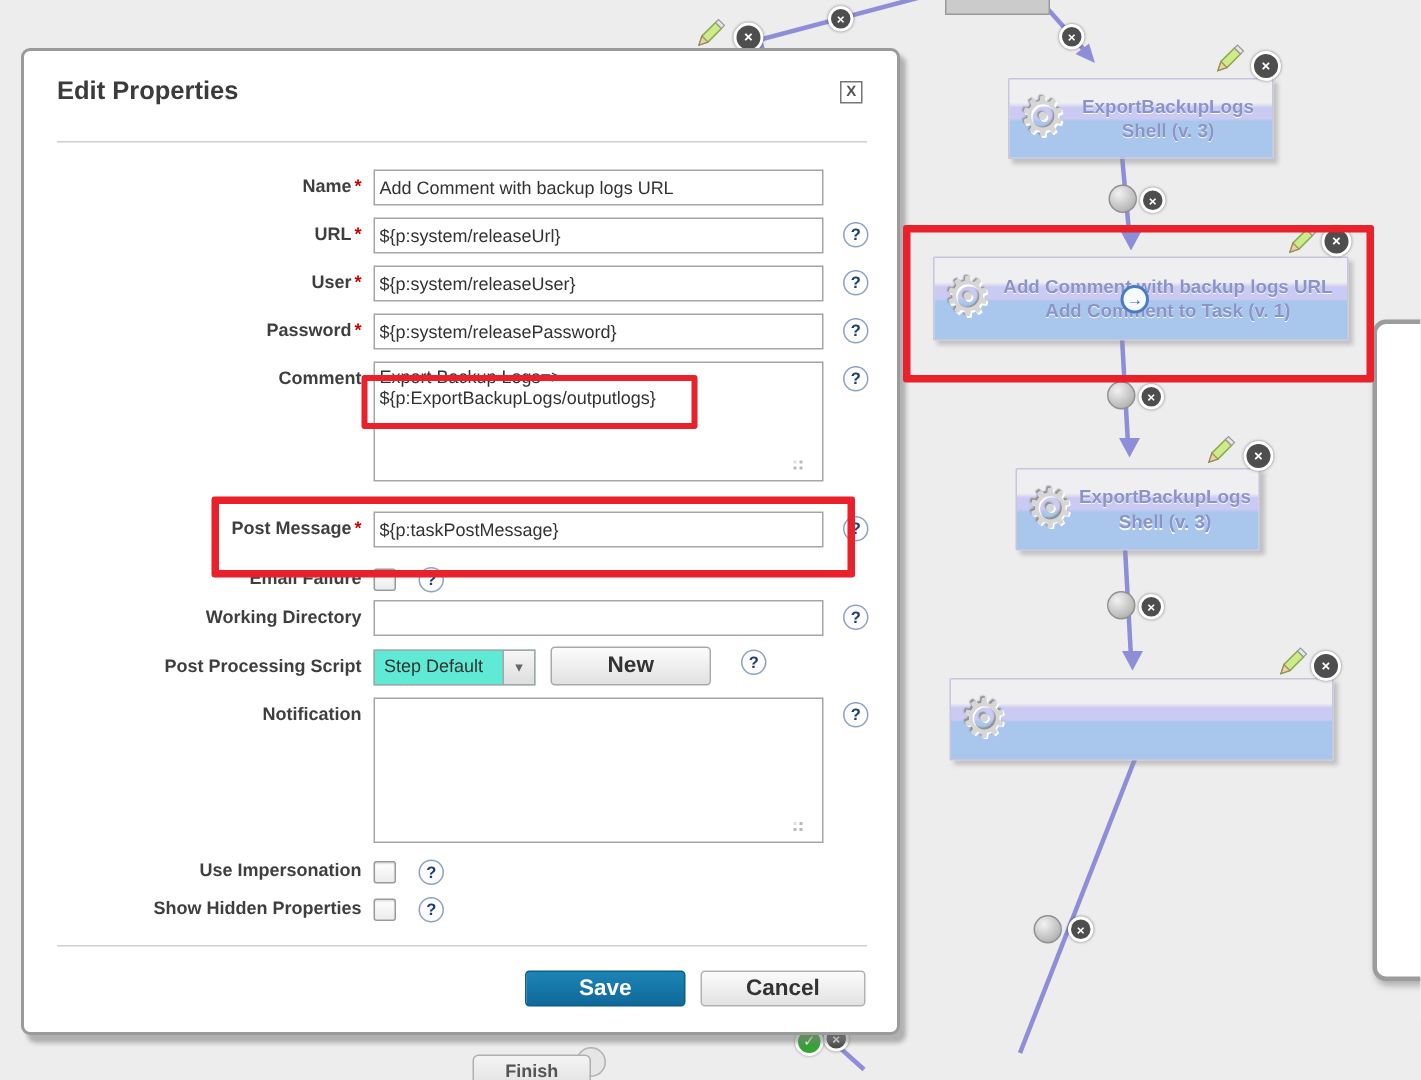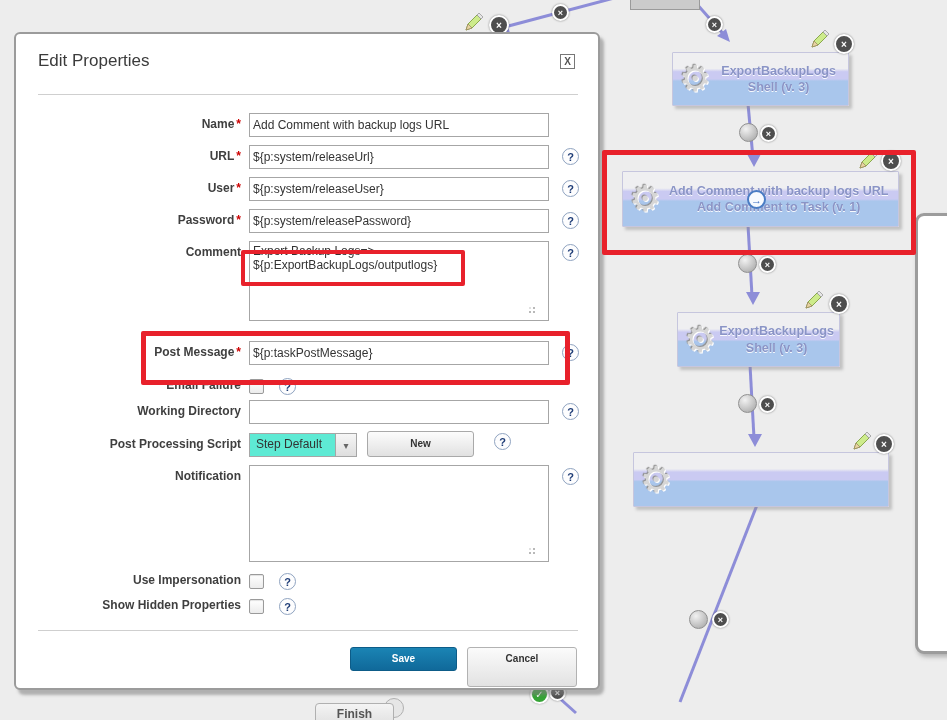--- a/index.html
+++ b/index.html
@@ -42,21 +42,21 @@
   
   .red-box{position:absolute;z-index:30;border:5px solid #e8212b;border-radius:2px;pointer-events:none;}
   #red-comment{left:241px;top:250px;width:216px;height:28px;border-width:4px;}
   #red-postmsg{left:141px;top:331px;width:419px;height:44px;}
   #red-node{left:602px;top:150px;width:304px;height:95px;}
 
   
   #dialog{position:absolute;left:14px;top:32px;width:582px;height:654px;background:#fff;
     border:2px solid #9b9b9b;border-radius:6px;z-index:10;
     box-shadow:4px 5px 3px rgba(125,125,125,.55);}
-  #dialog-title{position:absolute;left:22px;top:17px;font-size:17px;font-weight:normal;color:#3b3b3b;}
+  #dialog-title{position:absolute;left:22px;top:17px;font-size:17px;font-weight:bold;color:#3b3b3b;}
   #dialog-close{position:absolute;left:544px;top:20px;width:13px;height:13px;border:1px solid #777;
     color:#555;font-size:10px;font-weight:bold;display:flex;align-items:center;justify-content:center;
     line-height:1;cursor:pointer;}
   .hr{position:absolute;left:22px;width:540px;height:0;border-top:1px solid #cfcfcf;}
   .row{position:absolute;left:0;width:100%;}
   .lbl{position:absolute;left:0;top:4px;width:225px;text-align:right;font-size:12px;font-weight:bold;color:#3f3f3f;}
   .req{color:#cc0000;font-weight:bold;margin-left:2px;}
   .txt{position:absolute;left:233px;top:0;width:292px;height:18px;border:1px solid #a6a6a6;
     padding:2px 3px;font-size:12px;color:#333;font-family:"Liberation Sans","DejaVu Sans",sans-serif;background:#fff;}
   .ta{position:absolute;left:233px;top:0;width:292px;border:1px solid #a6a6a6;padding:2px 3px;
@@ -65,26 +65,26 @@
     box-shadow:-4px 0 0 #b9b9b9,0 -4px 0 #b9b9b9,-4px -4px 0 #e0e0e0;}
   .help{position:absolute;width:15px;height:15px;border-radius:50%;border:1px solid #8fa3c0;background:#fdfdfe;
     color:#1f3d77;font-size:11px;font-weight:bold;display:flex;align-items:center;justify-content:center;cursor:pointer;}
   .chk{position:absolute;left:233px;top:1px;width:13px;height:13px;border:1px solid #9a9a9a;border-radius:2px;
     background:linear-gradient(#fff,#ececec);box-shadow:inset 0 1px 1px rgba(0,0,0,.12);}
   .select{position:absolute;left:233px;top:0;width:106px;height:22px;border:1px solid #a6a6a6;background:#5eead4;
     display:flex;cursor:pointer;}
   .select .sel-val{flex:1;font-size:12px;color:#333;padding:3px 0 0 6px;}
   .select .sel-arrow{width:20px;border-left:1px solid #a6a6a6;background:linear-gradient(#f6f6f6,#dedede);
     color:#666;font-size:10px;display:flex;align-items:center;justify-content:center;}
-  .btn{position:absolute;border-radius:3px;font-size:10px;font-weight:bold;text-align:center;cursor:pointer;box-sizing:border-box;}
+  .btn{position:absolute;border-radius:3px;font-size:15px;font-weight:bold;text-align:center;cursor:pointer;box-sizing:border-box;}
   #btn-new{left:351px;top:-2px;width:107px;height:26px;line-height:24px;color:#333;
     background:linear-gradient(#fcfcfc,#e1e1e1);border:1px solid #a9a9a9;}
   #btn-save{left:334px;top:613px;width:107px;height:24px;line-height:22px;color:#fff;
     background:linear-gradient(#1b84b4,#10699a);border:1px solid #0d5c88;}
-  #btn-cancel{left:451px;top:613px;width:110px;height:40px;line-height:22px;color:#333;
+  #btn-cancel{left:451px;top:613px;width:110px;height:24px;line-height:22px;color:#333;
     background:linear-gradient(#fbfbfb,#e2e2e2);border:1px solid #b2b2b2;}
 </style>
 </head>
 <body>
 
 <div id="stage">
 
   <svg id="connector-layer" width="947" height="720">
     <g stroke="#8d8dd8" stroke-width="3" fill="none">
       <path d="M497,29 L618,-3"></path>

